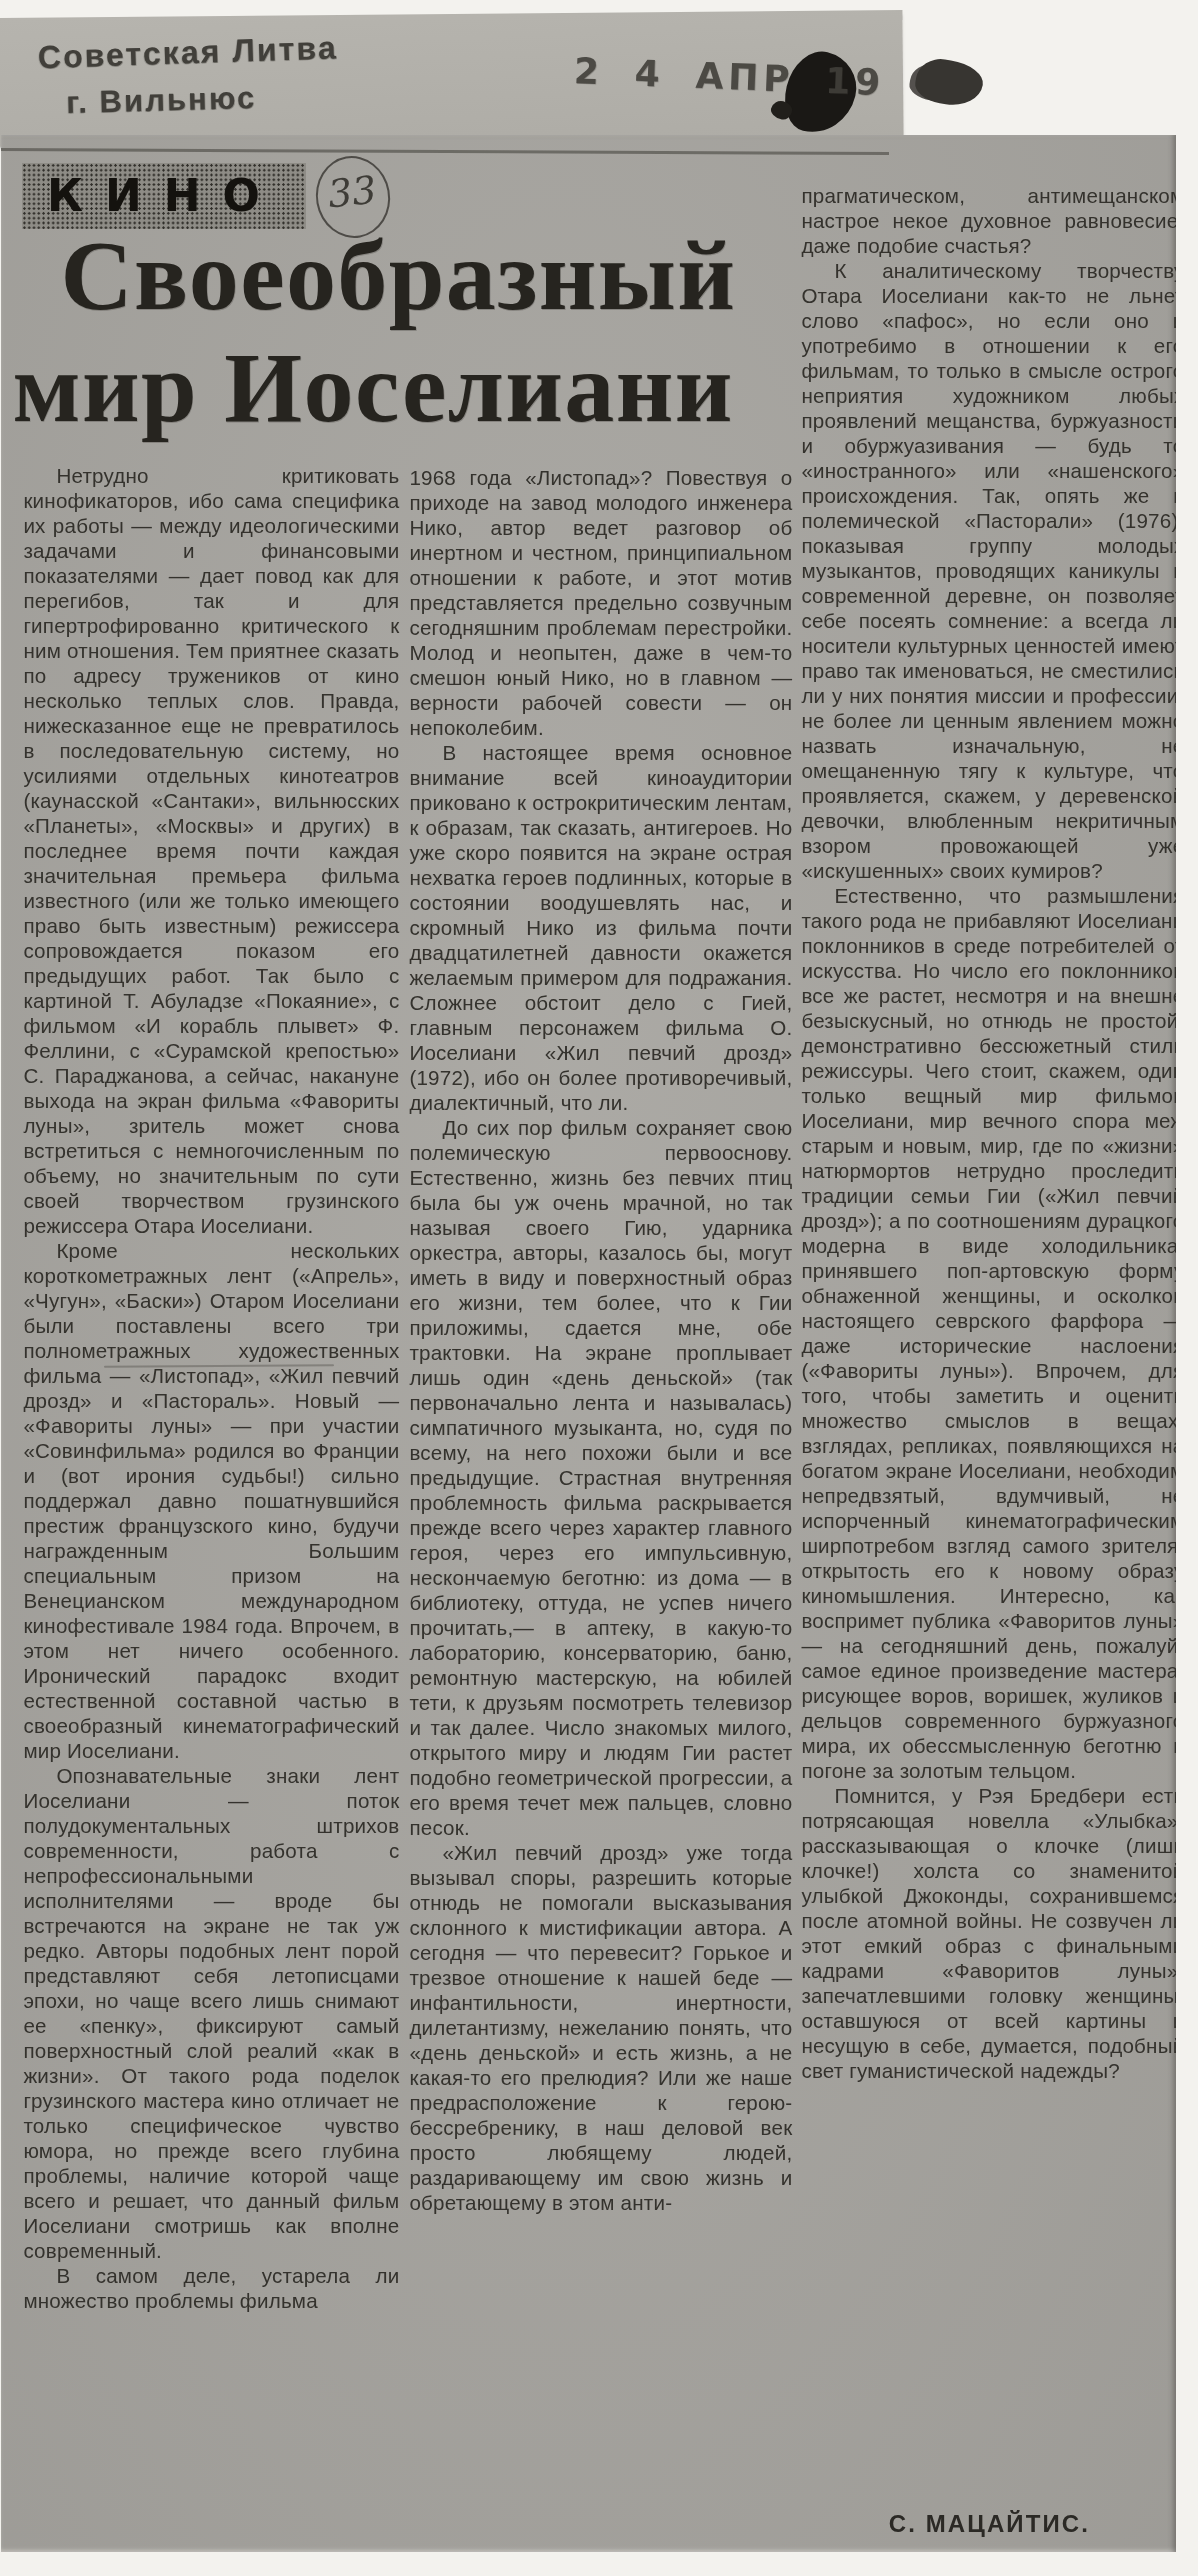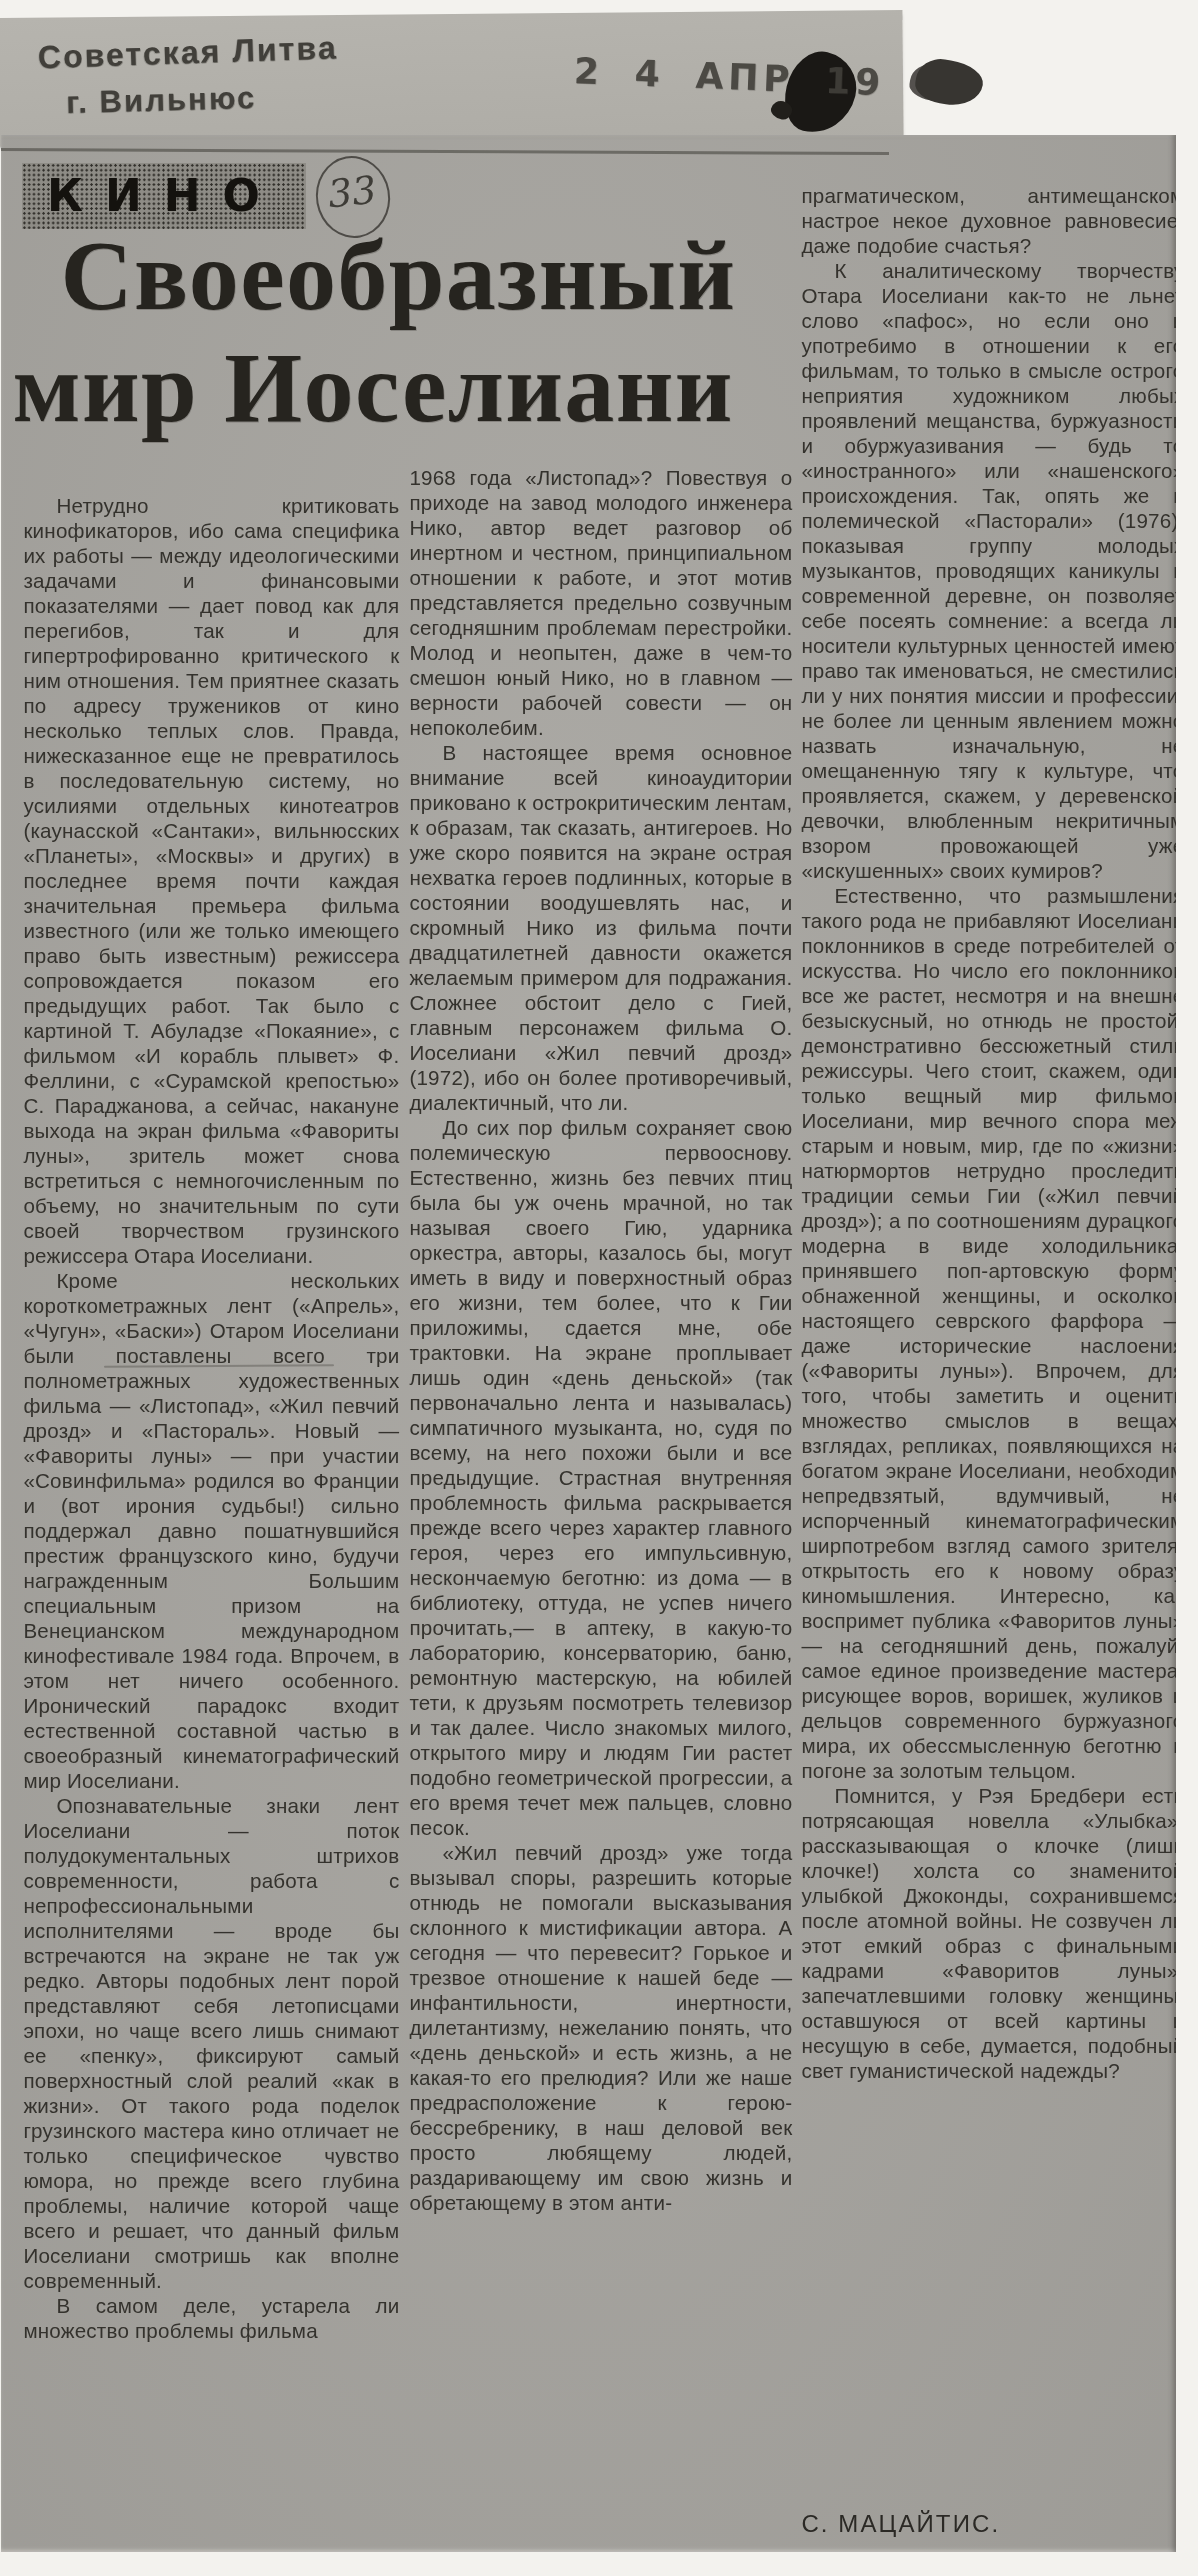--- a/index.html
+++ b/index.html
@@ -59,31 +59,31 @@
   .headline{position:absolute;font-family:"Liberation Serif","DejaVu Serif",serif;
             font-weight:bold;color:#26241f;white-space:nowrap;
             font-size:100px;line-height:103px;letter-spacing:1.4px;
             text-shadow:0.7px 0.7px 0 rgba(38,36,31,.25);}
   #hl1{left:59px;top:89px;}
   #hl2{left:11px;top:201px;}
 
   
   .col{position:absolute;width:376px;color:#34322d;font-size:20.6px;line-height:25px;
        text-align:justify;letter-spacing:0.2px;hyphens:auto;-webkit-hyphens:auto;}
-  #col1{left:22px;top:328px;margin-top:30px;}
+  #col1{left:22px;top:328px;}
   #col2{left:408px;top:312px;width:383px;}
   #col3{left:800px;top:30px;width:383px;}
   .para{margin:0;text-indent:33px;}
   .para.cont{text-indent:0;margin-top:18px;}
 
   #pencil{position:absolute;left:103px;top:1230px;width:230px;height:2.1px;
           background:rgba(80,78,74,.42);transform:rotate(-.4deg);border-radius:1.4px;}
 
-  #signature{position:absolute;left:800px;top:2375px;width:376px;text-align:left;
-             padding-right:18px;font-weight:normal;font-size:24px;letter-spacing:2.1px;
+  #signature{position:absolute;left:800px;top:2375px;width:376px;text-align:center;
+             padding-right:18px;font-weight:bold;font-size:24px;letter-spacing:2.1px;
              color:#2b2925;}
 </style>
 </head>
 <body>
 
 <div id="page">
 
   <div id="masthead">
     <div id="pub" class="stampline">Советская Литва</div>
     <div id="city" class="stampline">г. Вильнюс</div>

